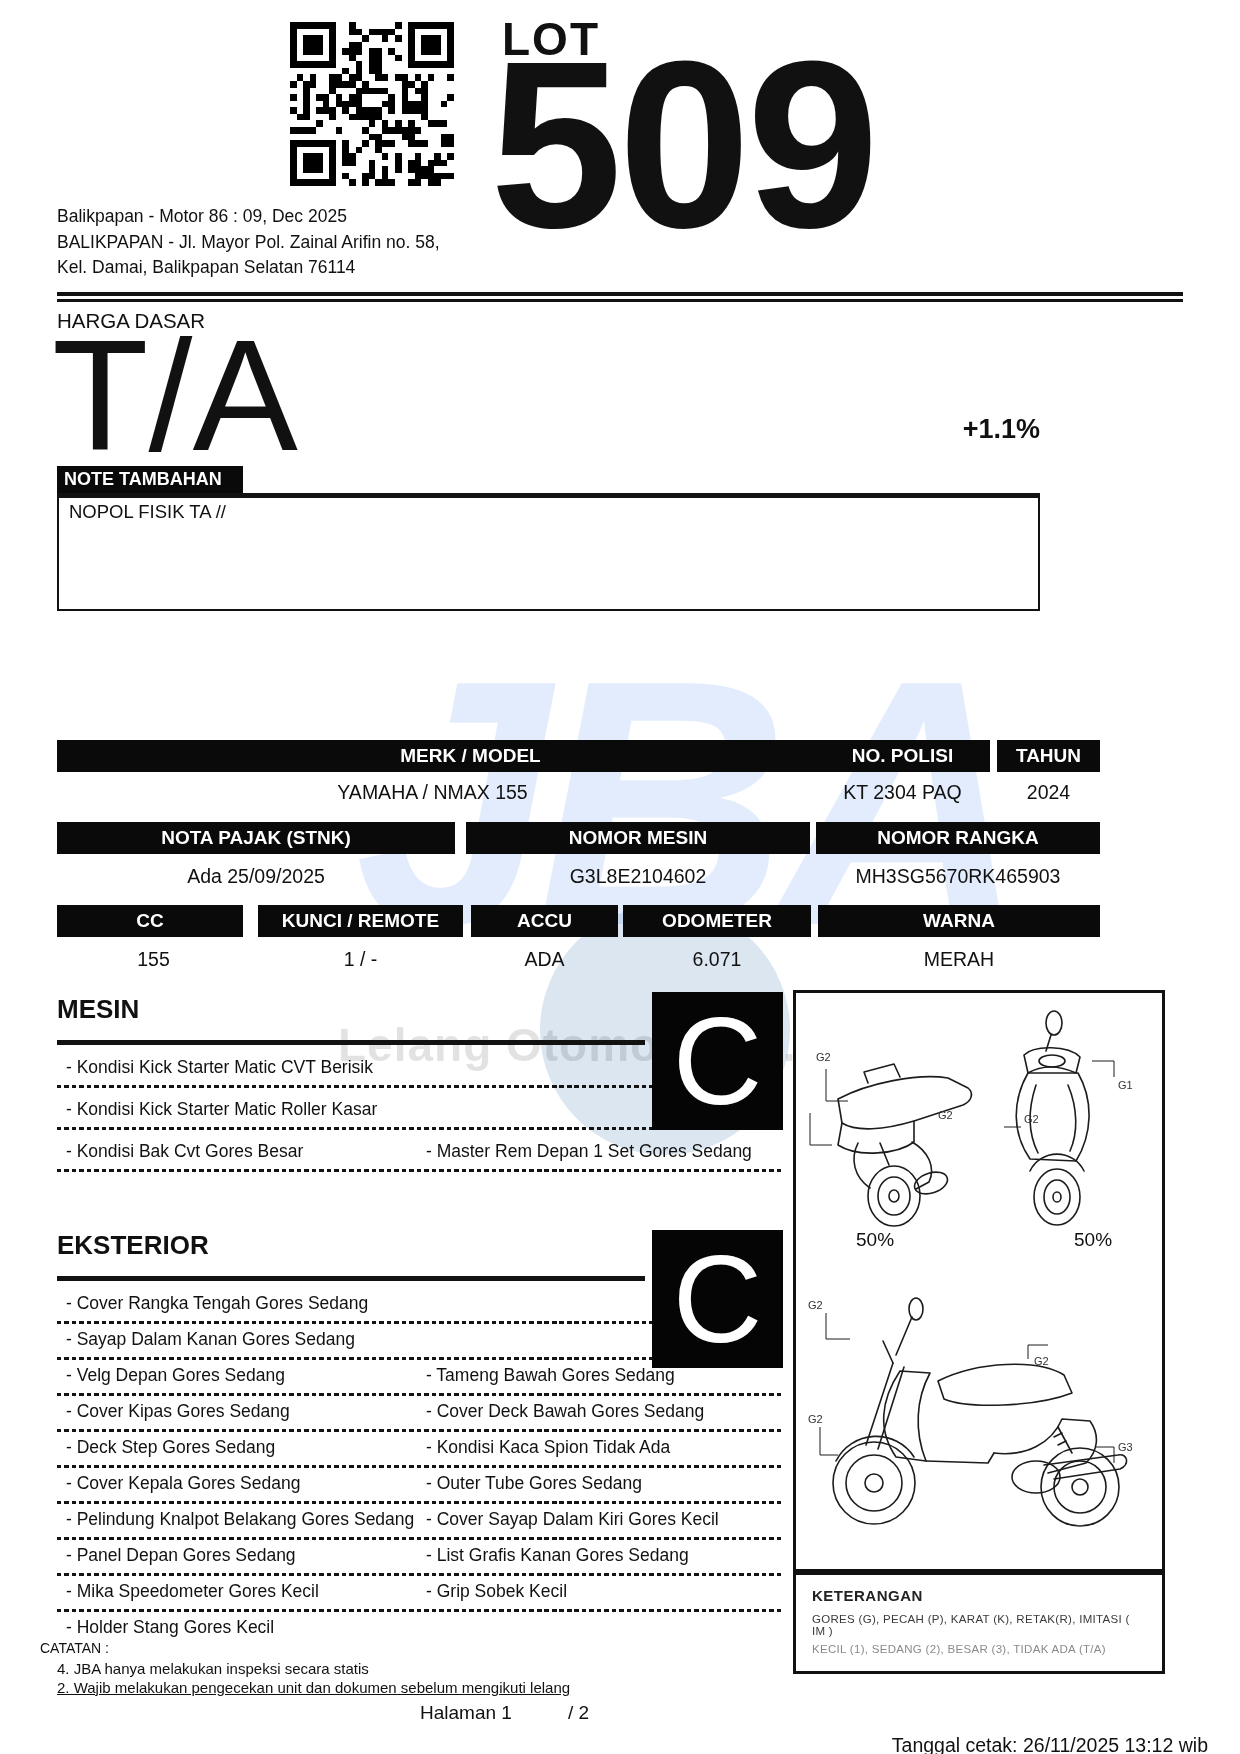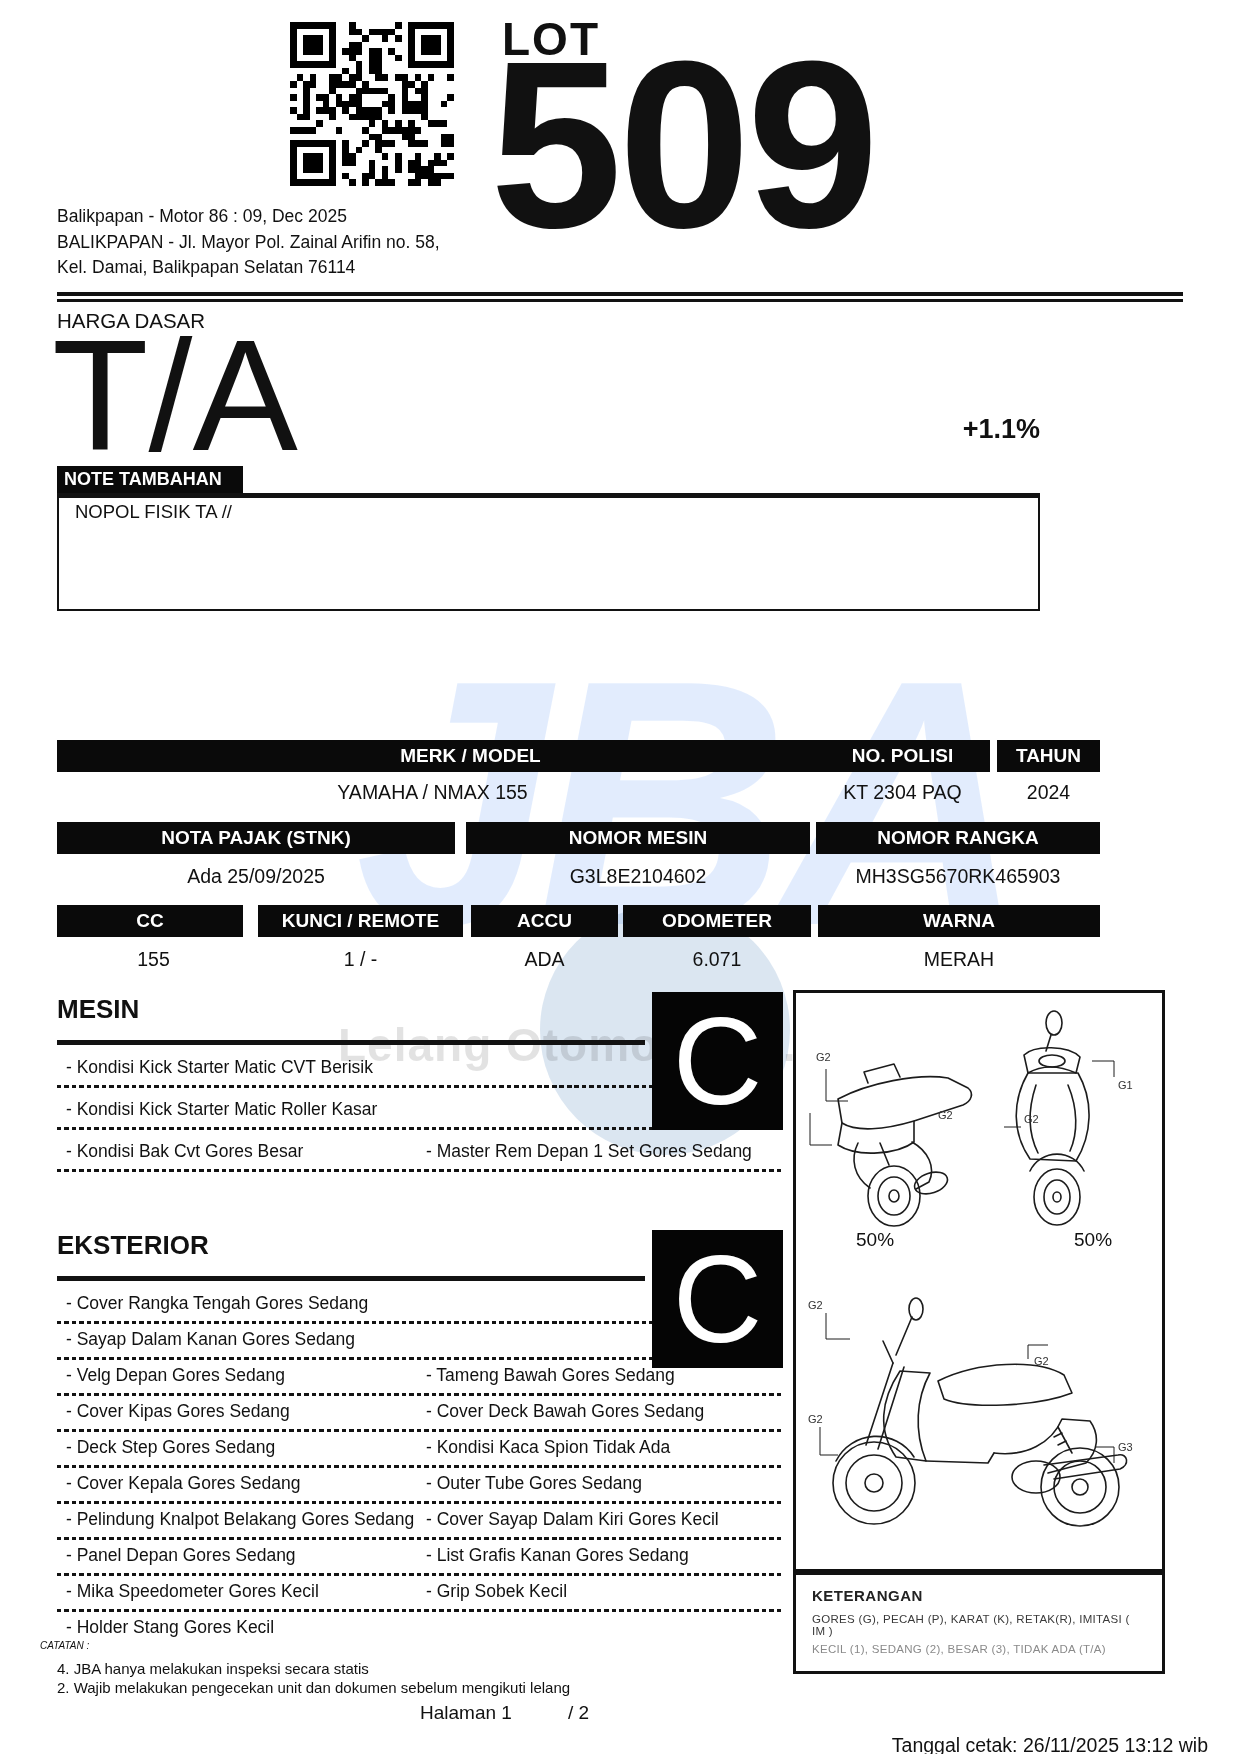--- a/index.html
+++ b/index.html
@@ -18,21 +18,21 @@
   .lot-number{left:490px;top:34px;font-size:238px;line-height:.93;font-weight:bold;letter-spacing:-4px;}
   .venue{left:57px;top:204px;font-size:17.5px;line-height:25.5px;}
   .double-rule{left:57px;top:292px;width:1126px;height:3px;border-top:4px solid #121212;border-bottom:3px solid #121212;}
   .harga-label{left:57px;top:309px;font-size:20.5px;}
   .harga-value{left:52px;top:328px;font-size:158px;line-height:.86;font-weight:400;}
   .adjustment{left:880px;top:414px;width:160px;text-align:right;font-size:27px;font-weight:bold;}
   
   .note-label{left:57px;top:466px;width:186px;height:27px;background:#0a0a0a;color:#fff;
               font-size:18px;font-weight:bold;line-height:27px;padding-left:7px;box-sizing:border-box;}
   .note-box{left:57px;top:493px;width:983px;height:118px;border:2px solid #121212;border-top:5px solid #121212;
-            box-sizing:border-box;font-size:18.5px;padding:3px 16px;}
+            box-sizing:border-box;font-size:18.5px;padding:3px 10px;}
   
   .bar{position:absolute;height:32px;background:#0a0a0a;color:#fff;font-weight:bold;
        font-size:19px;line-height:32px;text-align:center;z-index:1;}
   .val{position:absolute;height:24px;font-size:19.5px;line-height:24px;text-align:center;z-index:1;}
   
   .section-title{position:absolute;left:57px;font-size:26px;font-weight:bold;z-index:1;}
   .section-rule{position:absolute;left:57px;width:588px;height:5px;background:#121212;z-index:1;}
   .grade-box{position:absolute;left:652px;width:131px;height:138px;background:#050505;color:#fff;
              display:flex;align-items:center;justify-content:center;font-size:124px;z-index:2;}
   .item{position:absolute;font-size:17.5px;line-height:22px;z-index:1;}
@@ -47,23 +47,23 @@
                   background:#fff;z-index:2;padding:12px 16px;}
   .keterangan-title{font-size:15px;font-weight:bold;letter-spacing:.5px;color:#222;}
   .keterangan-line1{font-size:11.5px;color:#3a3a3a;margin-top:9px;letter-spacing:.3px;}
   .keterangan-line2{font-size:11.5px;color:#8a8a8a;margin-top:6px;letter-spacing:.3px;}
   svg text{font-family:"Liberation Sans",sans-serif;}
   .sketch{stroke:#1c1c1c;fill:none;stroke-width:1.6;stroke-linejoin:round;stroke-linecap:round;}
   .leader{stroke:#1c1c1c;fill:none;stroke-width:1;}
   .dlabel{font-size:11px;fill:#333;}
   .tire{font-size:19px;fill:#111;}
   
-  .catatan-title{left:40px;top:1640px;font-size:10px;z-index:1;font-style:italic;}
+  .catatan-title{left:40px;top:1640px;font-size:14px;z-index:1;}
   .catatan-1{left:57px;top:1660px;font-size:15px;z-index:1;}
-  .catatan-2{left:57px;top:1679px;font-size:15px;z-index:1;}
+  .catatan-2{left:57px;top:1679px;font-size:15px;z-index:1;text-decoration:underline;}
   .page-num{left:420px;top:1702px;font-size:19px;z-index:1;}
   .page-total{left:568px;top:1702px;font-size:19px;z-index:1;}
   .printed{left:760px;top:1734px;width:448px;text-align:right;font-size:19.5px;z-index:1;}
 </style>
 </head>
 <body>
 
 <div class="page">
 
   <div class="wm wm-brand">JBA</div>

